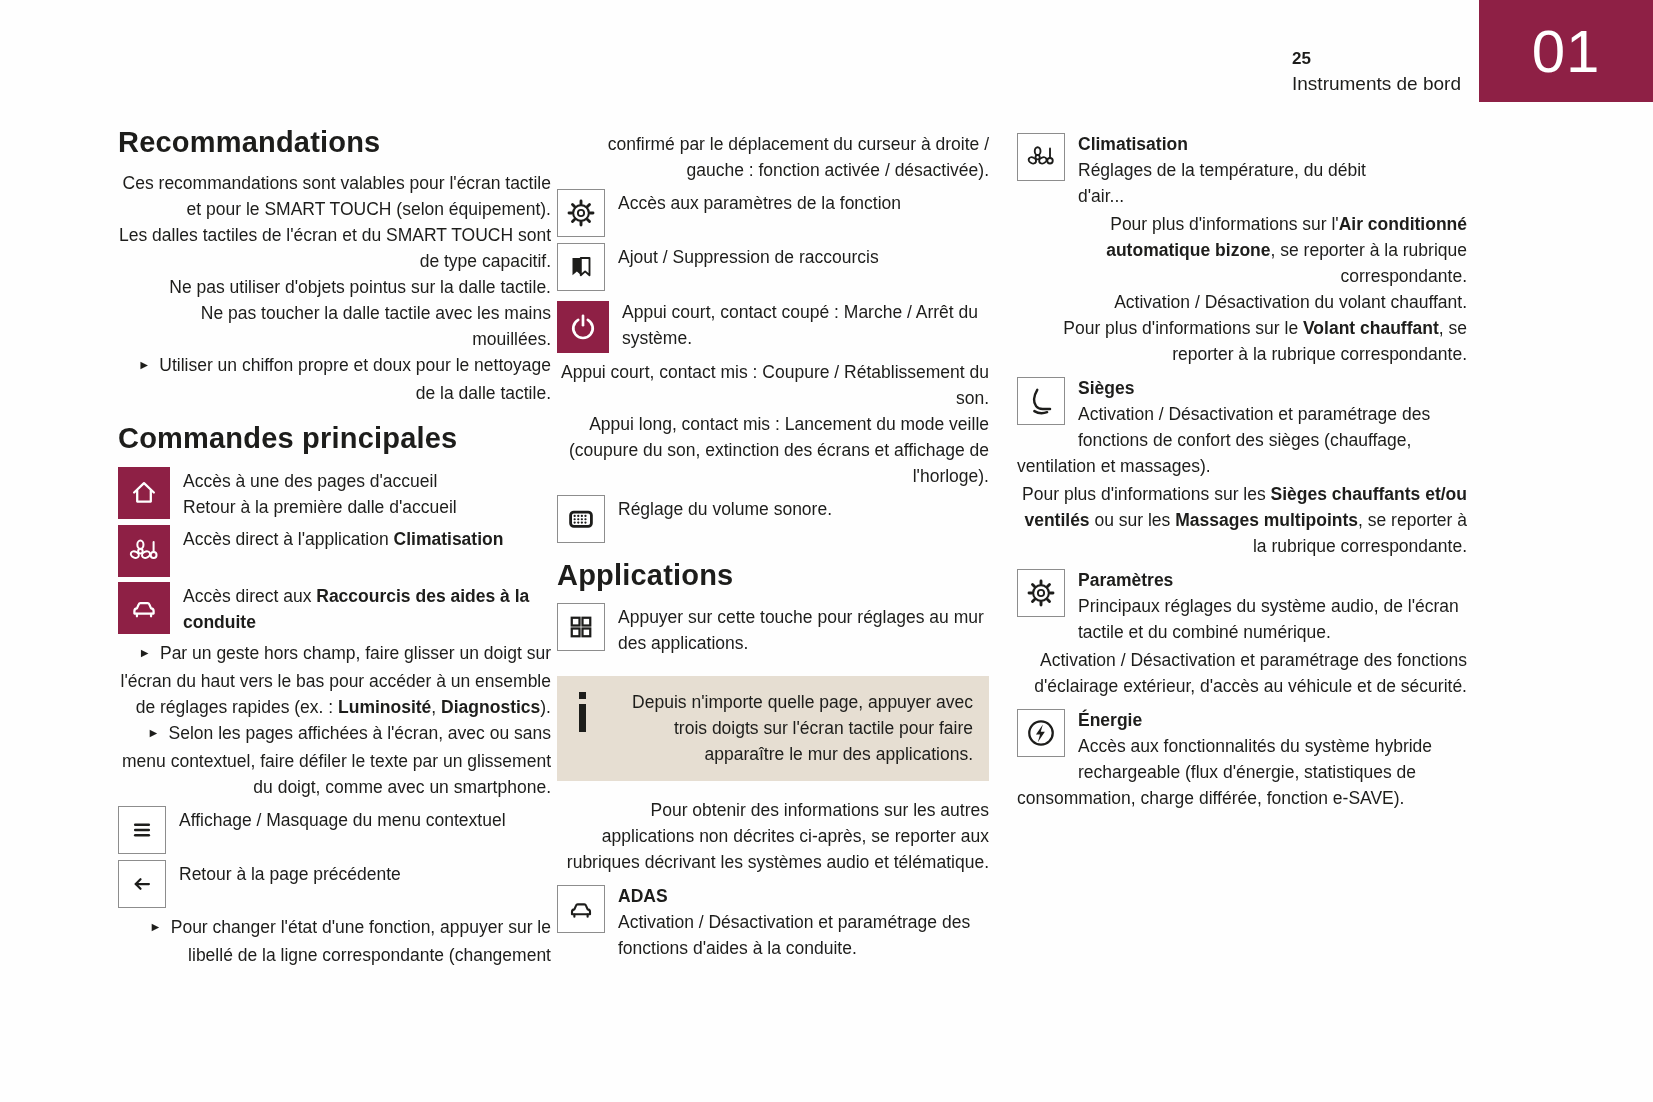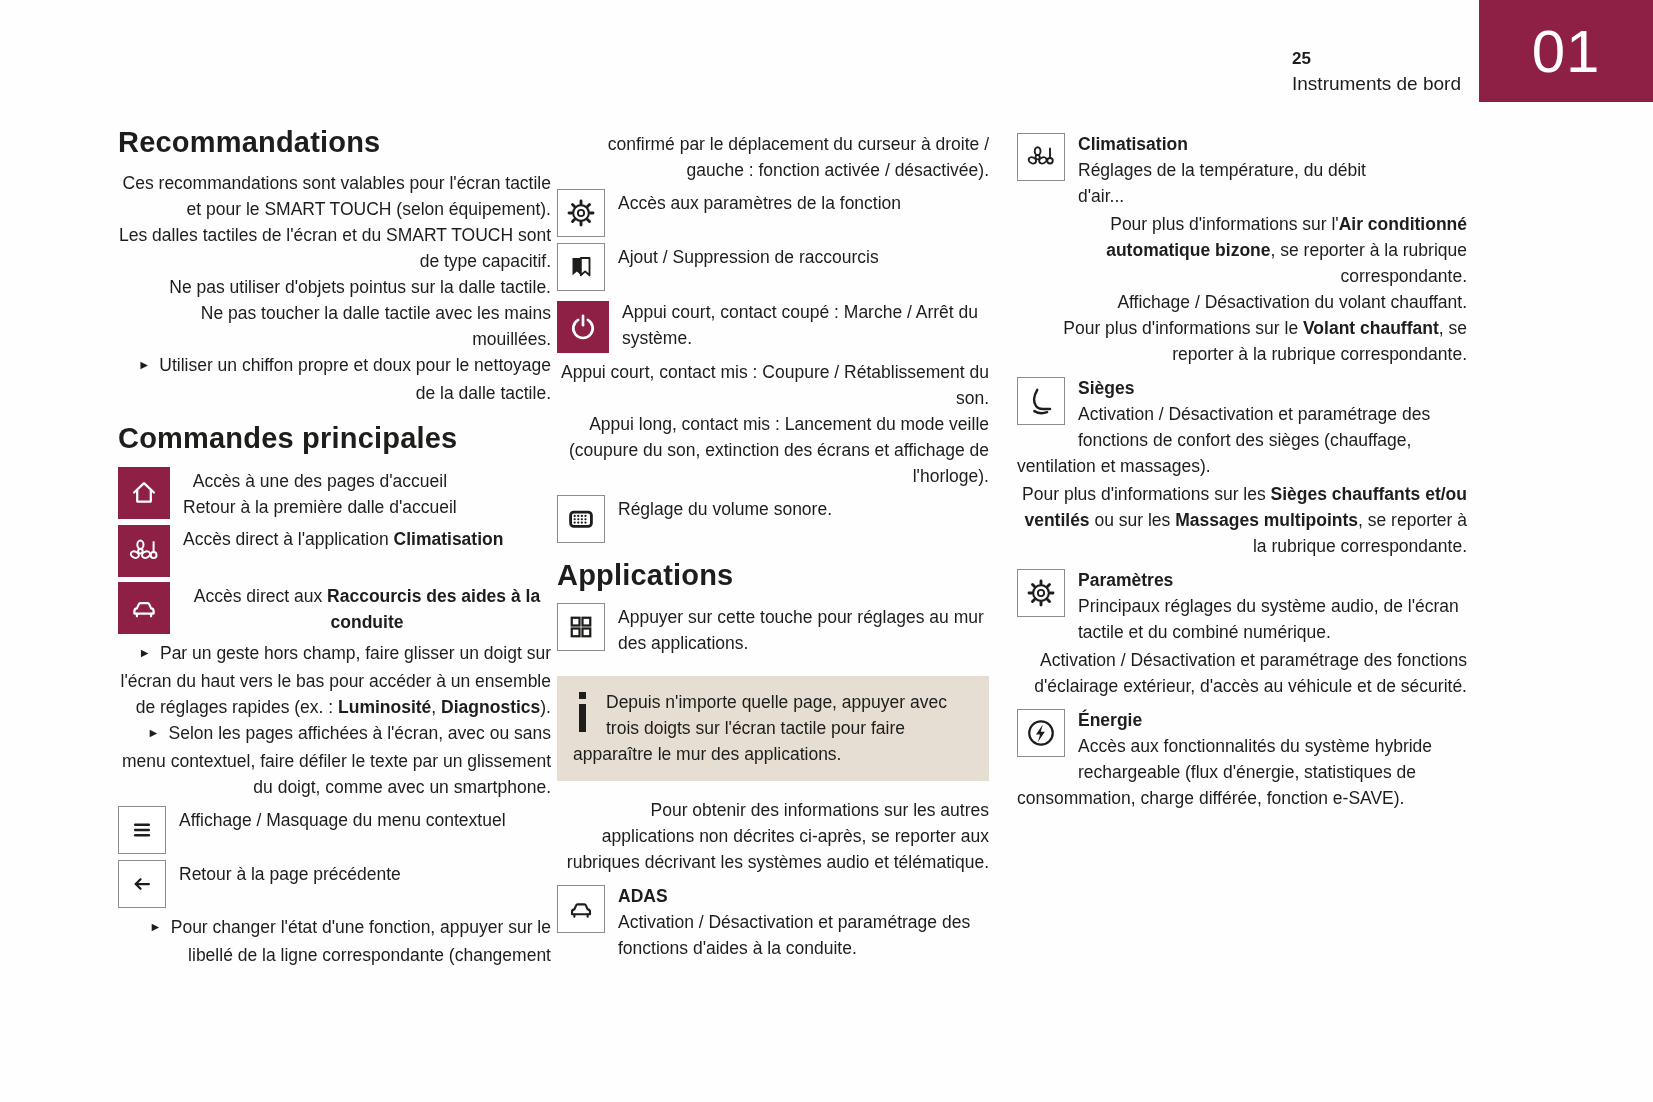--- a/index.html
+++ b/index.html
@@ -35,32 +35,32 @@
   .icon-box {
     box-sizing:border-box; width:48px; height:48px; flex:0 0 auto;
     border:1.6px solid var(--icon-border,#8d8d8d); background:#fff; color:#1d1d1b;
     display:flex; align-items:center; justify-content:center;
   }
   .icon-box.accent { width:52px; height:52px; border:none; background:var(--accent,#8e2045); color:#fff; }
   .icon-box svg { display:block; }
 
   
   .irow { display:flex; gap:13px; align-items:flex-start; margin:6px 0; }
-  .irow.tight { margin:5px 0;text-align:center; }
+  .irow.tight { margin:5px 0; }
   .row-text { padding-top:1px; }
 
   
   .iblock { margin:8px 0 2px; }
   .iblock .icon-box { float:left; margin:2px 13px 4px 0; }
   .ib-title { font-weight:bold; }
   .ib-text { white-space:pre-line; }
   .iblock::after { content:""; display:block; clear:both; }
 
   
-  .infobox { background:var(--info-bg,#e6ded2); padding:13px 16px 14px; margin:20px 0 16px; }
+  .infobox { background:var(--info-bg,#e6ded2); padding:13px 16px 14px; margin:20px 0 16px;text-align:right; }
   .infobox-i { float:left; margin:3px 17px 2px 3px; }
   .infobox::after { content:""; display:block; clear:both; }
 
   b { font-weight:bold; }
 </style>
 </head>
 <body>
 
 <div class="page">
 
@@ -256,21 +256,21 @@
           <ellipse cx="13.5" cy="14.7" rx="2.3" ry="3.1" transform="rotate(245 13.5 14.7)"></ellipse>
           <line x1="19.2" y1="5.2" x2="19.2" y2="12.6" stroke-linecap="round"></line>
           <circle cx="19.2" cy="15" r="2.2"></circle>
         </svg>
       </span>
       <div class="ib-title">Climatisation</div>
       <div class="ib-text"><span>Réglages de la température, du débit
 d'air...</span></div>
     </div>
     <p class="body"><span>Pour plus d'informations sur l'</span><b>Air conditionné automatique bizone</b><span>, se reporter à la rubrique correspondante.</span></p>
-    <p class="body"><span>Affichage / Désactivation du volant chauffant.</span></p>
+    <p class="body"><span>Activation / Désactivation du volant chauffant.</span></p>
     <p class="body"><span>Pour plus d'informations sur le </span><b>Volant chauffant</b><span>, se reporter à la rubrique correspondante.</span></p>
 
     <div class="iblock">
       <span class="icon-box">
         <svg width="32" height="32" viewBox="0 0 24 24" fill="none" stroke="currentColor" stroke-width="1.8" stroke-linecap="round" stroke-linejoin="round">
           <path d="M9.2 3.6 C6.4 8.4 6.2 12.8 8.3 15.8 C9.4 17.3 11 18 13.2 18 H18.8"></path>
           <path d="M7 19.6 C9.6 21.2 13.8 21.4 16.6 20.4"></path>
         </svg>
       </span>
       <div class="ib-title">Sièges</div>

